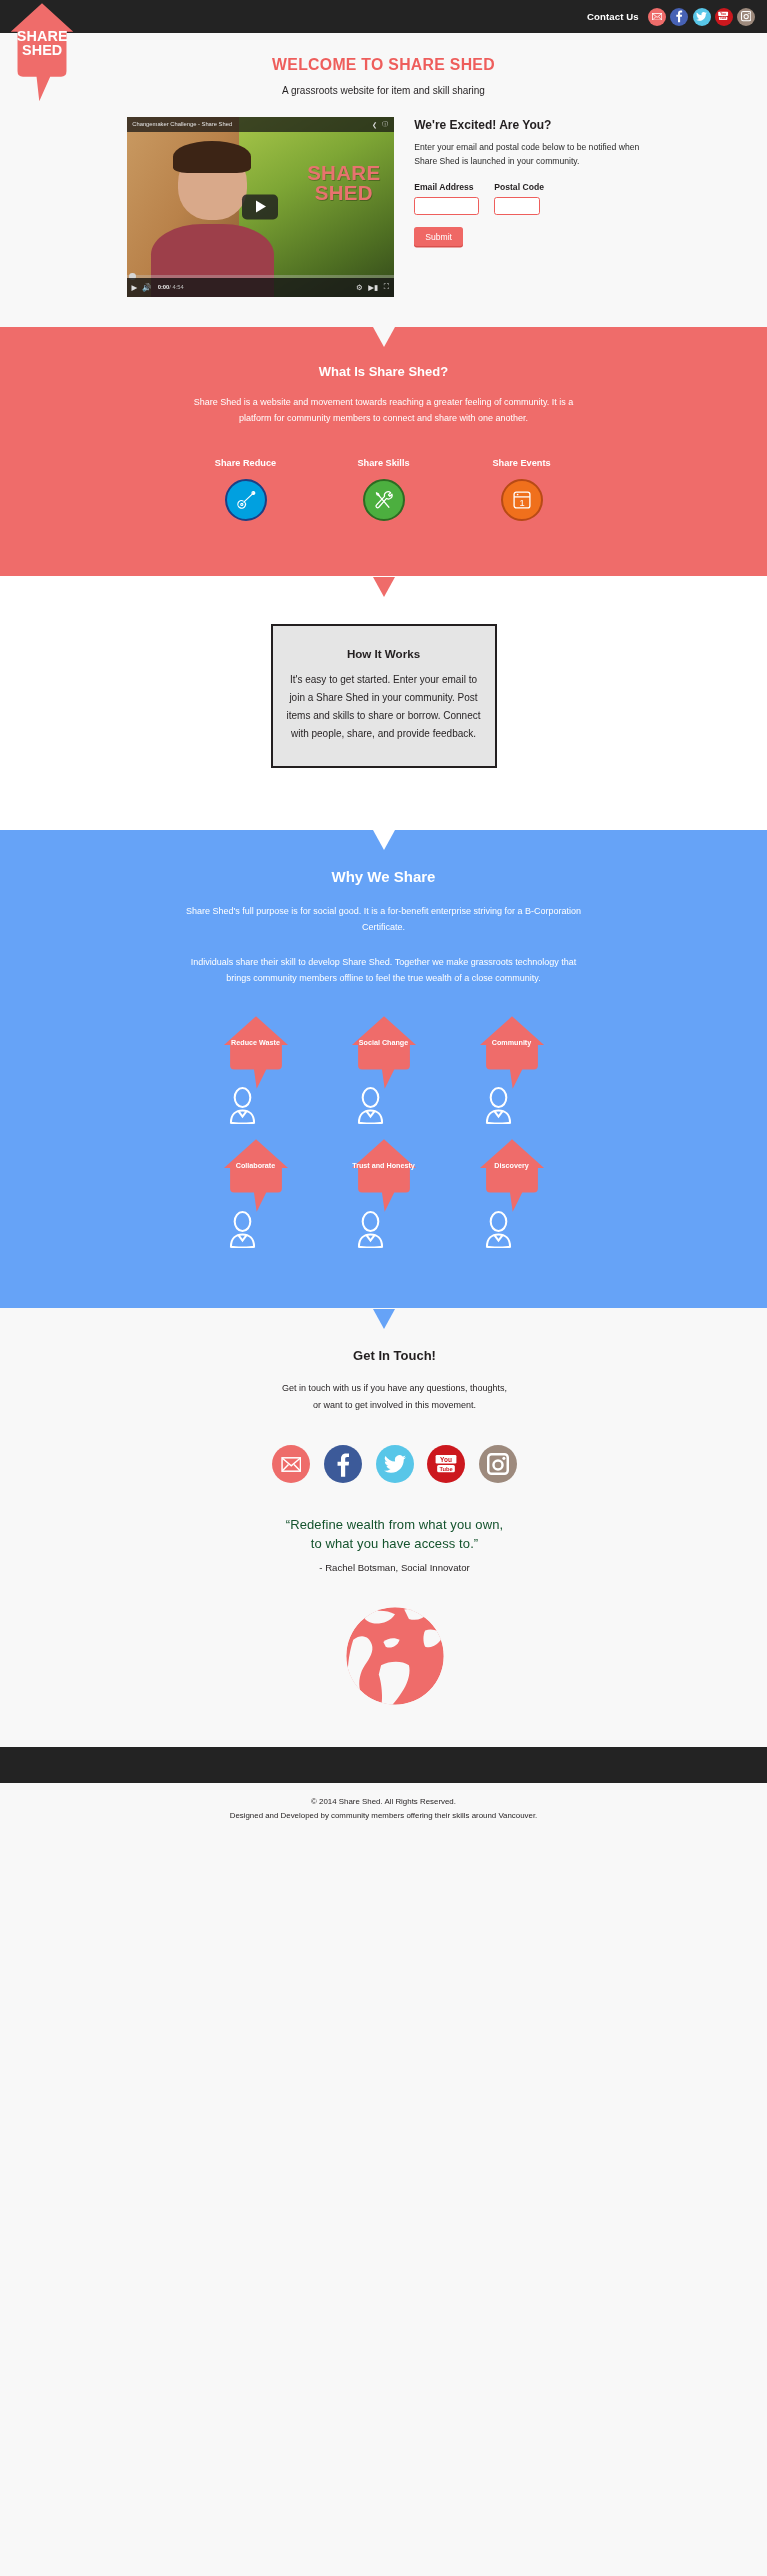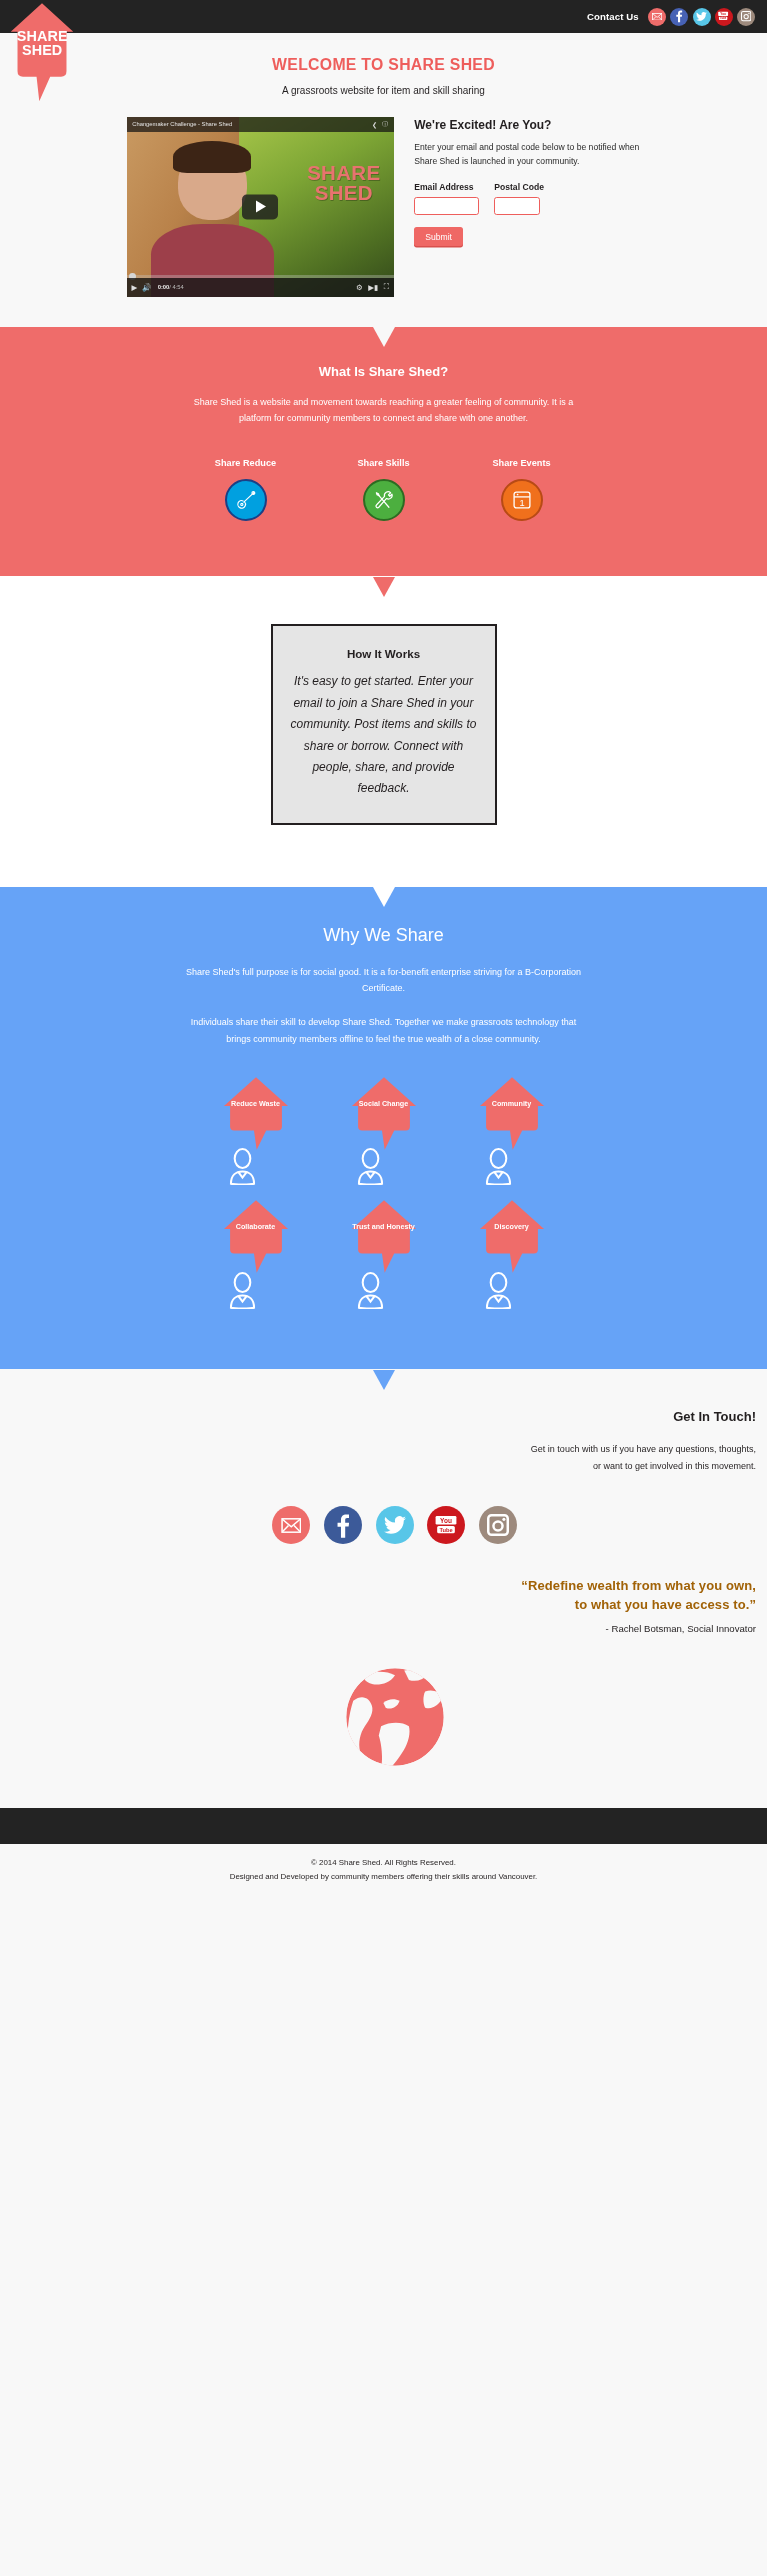--- a/index.html
+++ b/index.html
@@ -144,55 +144,55 @@
   .circ.green { background: #4caf3f; border: 2.7px solid #2d6b22; }
   .circ.orange { background: #f0701c; border: 2.7px solid #b84a15; }
 
   
   .how-wrap { background: #ffffff; padding: 48px 0 62px; }
   .how-box {
     width: 226px; margin: 0 auto; border: 2.1px solid #231f20;
     background: #e5e5e5; padding: 20.5px 12.3px 23px; text-align: center;
   }
   .how-box h2 { font-size: 11.6px; font-weight: 700; margin-bottom: 11.6px; }
-  .how-box p { font-size: 12px; line-height: 1.78; font-style: italic; }
+  .how-box p { font-size: 10px; line-height: 1.78; }
 
   
   .blue-band { background: #66a3f7; padding: 38px 0 59px; }
   .blue-band .notch-top { border-top: 20.5px solid #ffffff; }
   .blue-band .notch-bottom { border-top: 20.5px solid #66a3f7; }
-  .blue-band h2 { text-align: center; color: #fff; font-size: 18px; font-weight: 400; margin-bottom: 18px; }
+  .blue-band h2 { text-align: center; color: #fff; font-size: 15px; font-weight: 700; margin-bottom: 18px; }
   .blue-band p.body {
     text-align: center; color: #fff; font-size: 9px; line-height: 1.8;
     width: 397px; margin: 0 auto;
   }
   .blue-band p.body + p.body { margin-top: 18.5px; }
   .values-grid {
     width: 384px; margin: 29px auto 0;
     display: grid; grid-template-columns: repeat(3, 1fr); row-gap: 12.3px; justify-items: center;
   }
   .value-cell { width: 79px; position: relative; height: 111px; }
   .bubble-svg { position: absolute; left: 50%; transform: translateX(-50%); top: 0; }
   .bubble-label {
     position: absolute; left: 0; top: 23px; width: 79px; text-align: center;
     color: #fff; font-size: 7.2px; font-weight: 700; line-height: 9px; z-index: 2;
   }
   .person-svg { position: absolute; left: 5.5px; bottom: 1.4px; }
 
   
-  .touch { background: #f8f8f8; padding: 40px 11px 0; text-align: right; margin-left: 22px; }
+  .touch { background: #f8f8f8; padding: 40px 11px 0; text-align: center; margin-left: 22px; }
   .touch h2 { font-size: 13px; font-weight: 700; margin-bottom: 16.4px; }
   .touch p { font-size: 9px; line-height: 1.9; }
   .big-social { display: flex; justify-content: center; gap: 13.7px; margin-top: 31.5px; }
   .bbtn {
     width: 38px; height: 38px; border-radius: 50%;
     display: flex; align-items: center; justify-content: center; cursor: pointer; color: #fff;
   }
   .quote {
-    margin-top: 33px; color: #a16207; font-size: 13px; font-weight: 700;
+    margin-top: 33px; color: #14532d; font-size: 13px; font-weight: 400;
     line-height: 1.42; letter-spacing: 0.1px;
   }
   .quote-attr { margin-top: 9px; font-size: 9.6px; font-weight: 400; color: #231f20; }
   .globe-wrap { margin-top: 25px; padding-bottom: 33px; display: flex; justify-content: center; }
 
   
   .footer-bar { width: 100%; height: 36px; background: #232323; }
   .footer-text { background: #f8f8f8; text-align: center; padding: 12.3px 0 18px; }
   .footer-text div { font-size: 7.9px; line-height: 1.75; }
 </style>

